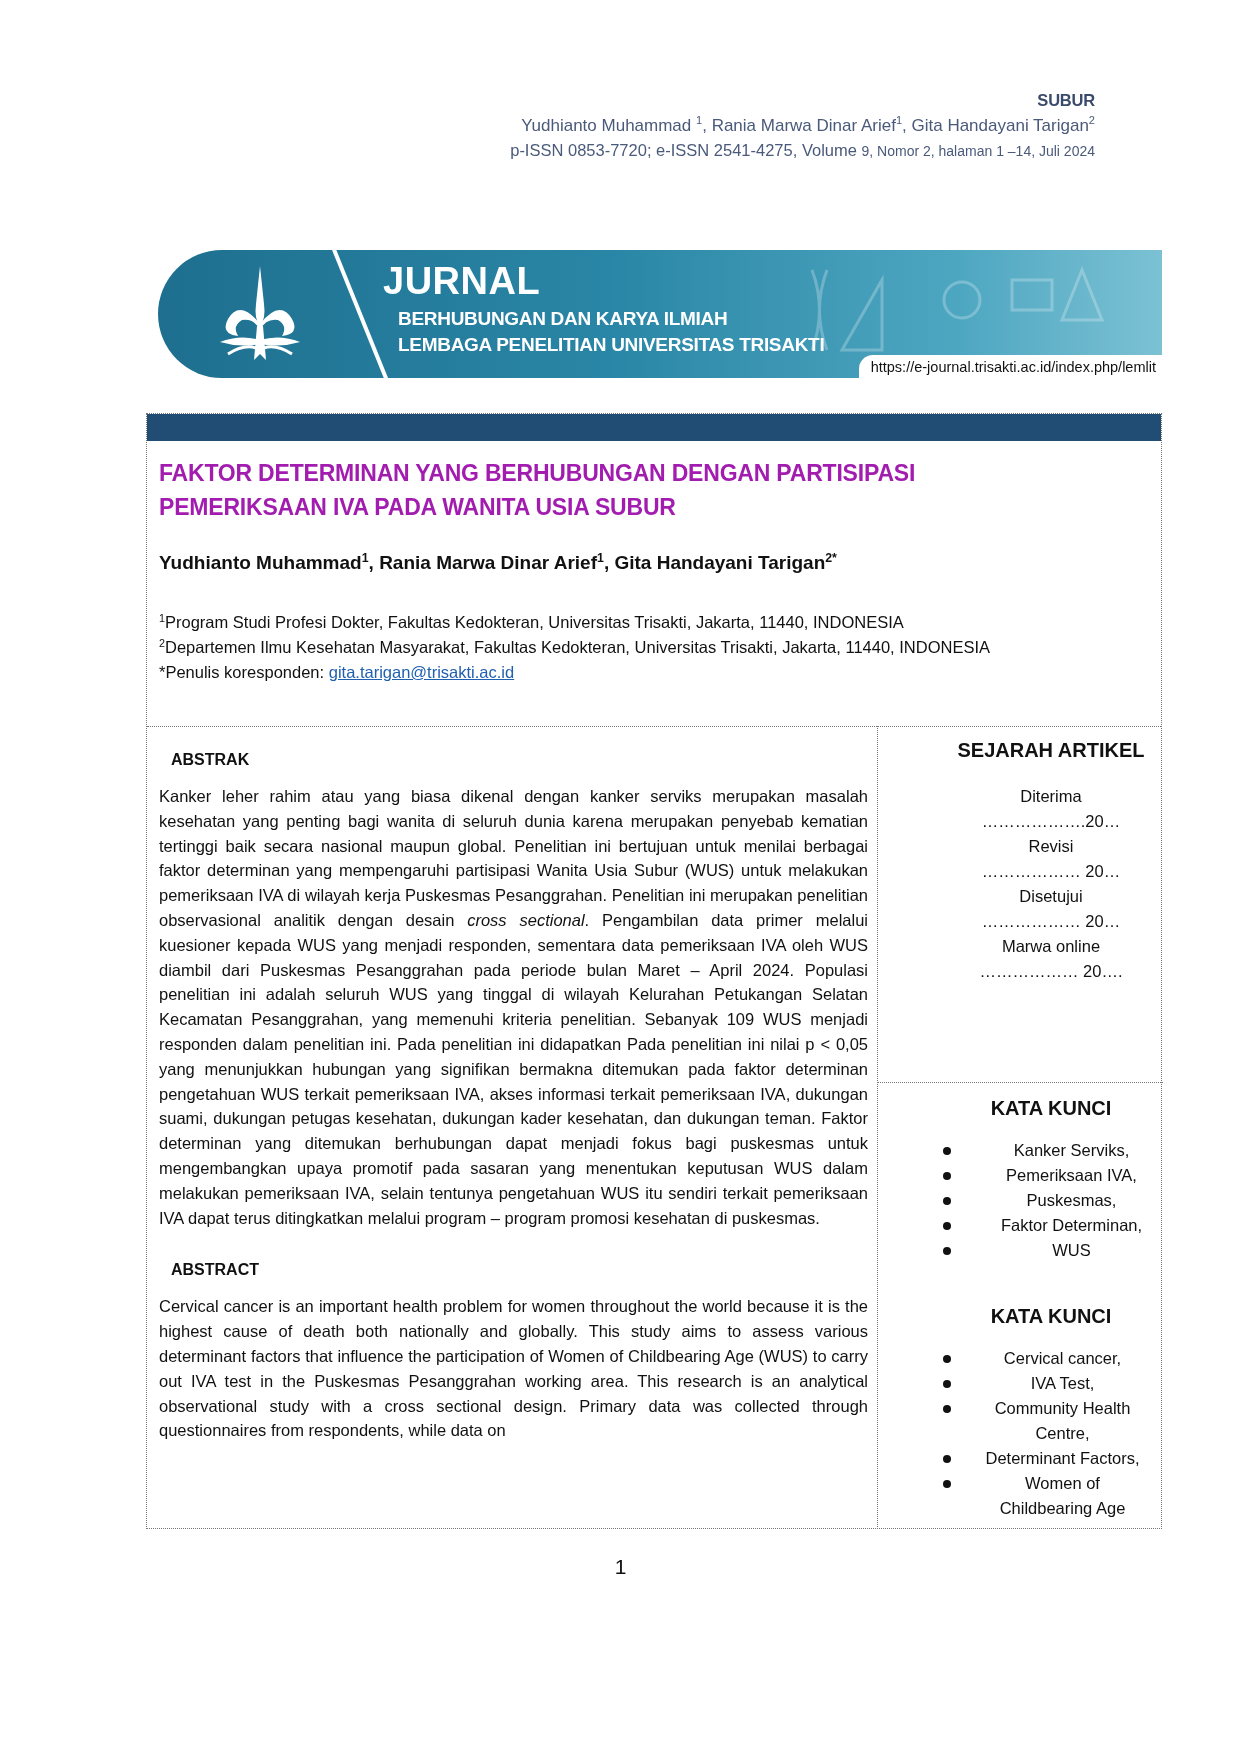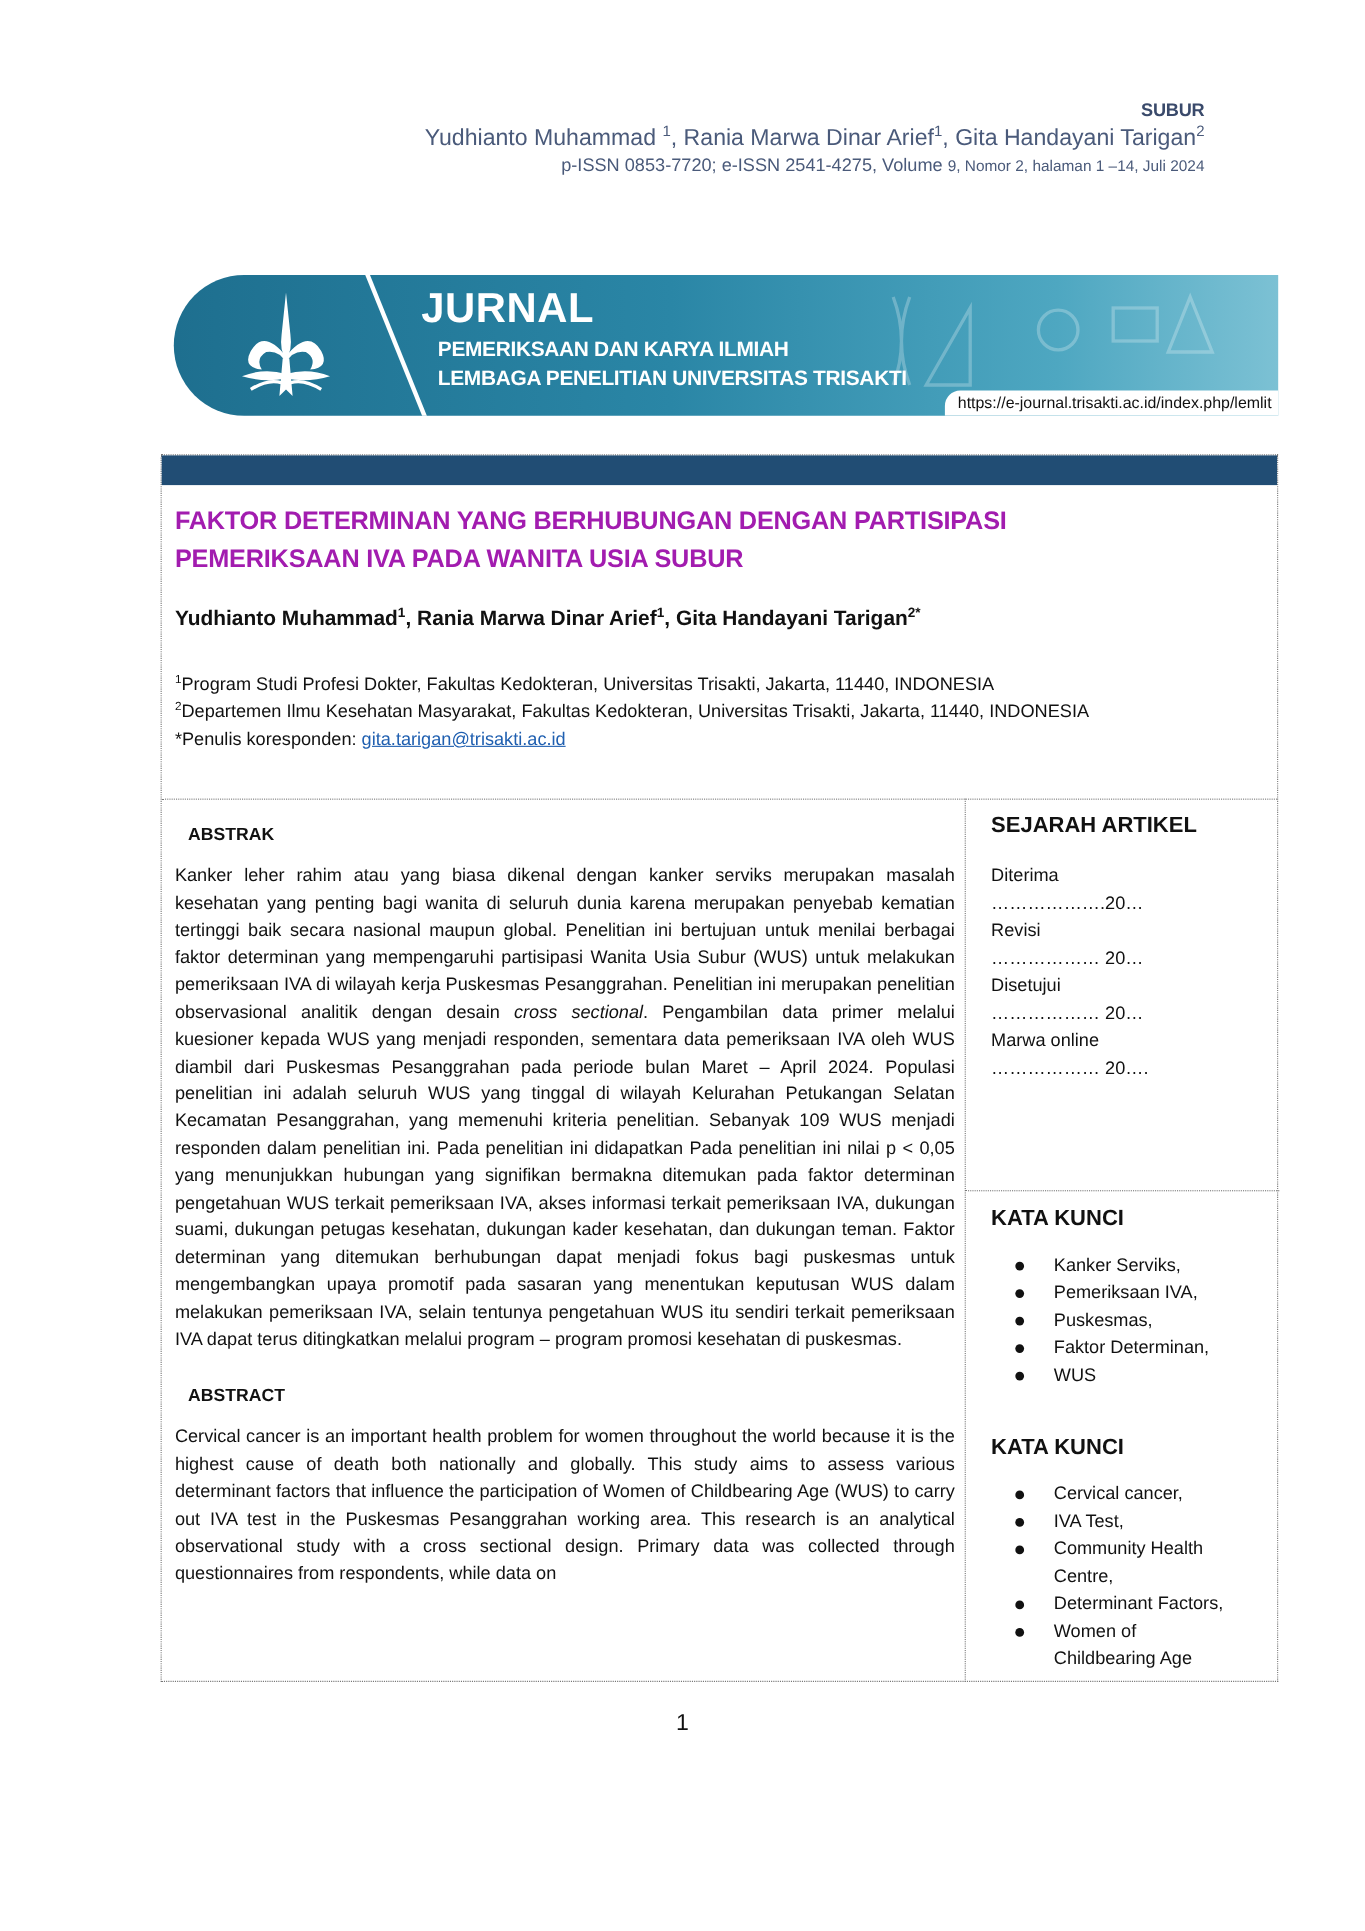--- a/index.html
+++ b/index.html
@@ -1,21 +1,21 @@
 <!DOCTYPE html>
 <html><head>
 <meta charset="utf-8">
 <style>
   html, body { margin:0; padding:0; background:#ffffff; }
   body { width:1241px; height:1755px; position:relative; overflow:hidden;
          font-family:"Liberation Sans", "DejaVu Sans", sans-serif; color:#111; }
 
   .running-head { position:absolute; right:146px; top:88px; text-align:right; width:960px; }
   .rh-title { font-weight:bold; font-size:16.5px; color:#3a4a6b; line-height:25px; letter-spacing:-0.2px; }
-  .rh-authors { font-size:21px; color:#4a5a7a; line-height:25px; }
+  .rh-authors { font-size:17px; color:#4a5a7a; line-height:25px; }
   .rh-issn { font-size:16.5px; color:#4a5a7a; line-height:25px; }
   .rh-issn .small { font-size:14px; }
   sup { font-size:0.65em; line-height:0; vertical-align:super; }
 
   .banner { position:absolute; left:158px; top:250px; width:1004px; height:128px;
             border-radius:64px 0 0 64px; overflow:hidden;
             background:linear-gradient(90deg,#1e6f8f 0%,#2a86a6 45%,#4ea7c1 80%,#7cc1d4 100%); }
   .banner .slash { position:absolute; left:170px; top:-10px; width:4px; height:160px; background:#ffffff; transform:rotate(-22deg); transform-origin:top left; }
   .banner .logo { position:absolute; left:52px; top:14px; width:100px; height:100px; }
   .banner .jurnal { position:absolute; left:225px; top:10px; font-weight:bold; font-size:38px; color:#fff; letter-spacing:0.5px; }
@@ -33,21 +33,21 @@
   .affil { position:absolute; left:12px; top:196px; font-size:16.5px; line-height:25px; color:#111; }
   .affil a { color:#1f5fb0; text-decoration:underline; }
   .hsep { position:absolute; left:0; top:312px; width:100%; border-top:1px dotted #777; }
   .vsep { position:absolute; left:730px; top:312px; height:803px; border-left:1px dotted #777; }
 
   .abs { position:absolute; left:12px; top:322px; width:712px; font-size:16.5px; line-height:24.8px; text-align:justify; }
   .abs h3 { margin:12px; font-size:16px; font-weight:bold; line-height:24px; }
   .abs p { margin:10px 3px 0 0; }
   .abs .gap { height:16px; }
 
-  .side { position:absolute; left:754px; width:260px; font-size:16.5px; line-height:25px; }
+  .side { position:absolute; left:774px; width:260px; font-size:16.5px; line-height:25px;text-align:center; }
   .side h3 { margin:0; font-weight:bold; font-size:20px; line-height:28px; }
   .side-hist { top:322px; }
   .side-hist .spacer { height:20px; }
   .side-sep { position:absolute; left:730px; top:668px; width:286px; border-top:1px dotted #777; }
   .side-kw1 { top:680px; }
   .side-kw2 { top:888px; }
   .side ul { list-style:none; margin:16px; padding:0; }
   .side li { position:relative; padding-left:41px; }
   .side li .dot { position:absolute; left:6px; top:9px; width:8px; height:8px; border-radius:50%; background:#111; }
 
@@ -72,21 +72,21 @@
   <svg class="logo" viewBox="0 0 100 100">
     <path d="M50 2 L54 40 Q56 55 50 62 Q44 55 46 40 Z" fill="#fff"></path>
     <path d="M50 60 Q30 35 18 55 Q10 70 28 72 Q22 62 32 56 Q44 54 50 66 Z" fill="#fff"></path>
     <path d="M50 60 Q70 35 82 55 Q90 70 72 72 Q78 62 68 56 Q56 54 50 66 Z" fill="#fff"></path>
     <path d="M10 78 Q30 70 50 76 Q70 70 90 78 Q70 84 50 80 Q30 84 10 78 Z" fill="#fff"></path>
     <path d="M47 62 L53 62 L56 96 L50 90 L44 96 Z" fill="#fff"></path>
     <path d="M18 90 Q34 80 46 84 M82 90 Q66 80 54 84" stroke="#fff" stroke-width="3" fill="none"></path>
   </svg>
   <div class="slash"></div>
   <div class="jurnal">JURNAL</div>
-  <div class="sub1">PEMERIKSAAN DAN KARYA ILMIAH</div>
+  <div class="sub1">BERHUBUNGAN DAN KARYA ILMIAH</div>
   <div class="sub2">LEMBAGA PENELITIAN UNIVERSITAS TRISAKTI</div>
   <svg class="deco" viewBox="0 0 320 110">
     <circle cx="160" cy="40" r="18" stroke="#fff" stroke-width="3" fill="none"></circle>
     <rect x="210" y="20" width="40" height="30" stroke="#fff" stroke-width="3" fill="none"></rect>
     <path d="M40 90 L80 20 L80 90 Z" stroke="#fff" stroke-width="3" fill="none"></path>
     <path d="M10 10 Q25 50 10 90 M25 10 Q10 50 25 90" stroke="#fff" stroke-width="3" fill="none"></path>
     <path d="M280 10 L300 60 L260 60 Z" stroke="#fff" stroke-width="3" fill="none"></path>
   </svg>
   <div class="url">https://e-journal.trisakti.ac.id/index.php/lemlit</div>
 </div>

